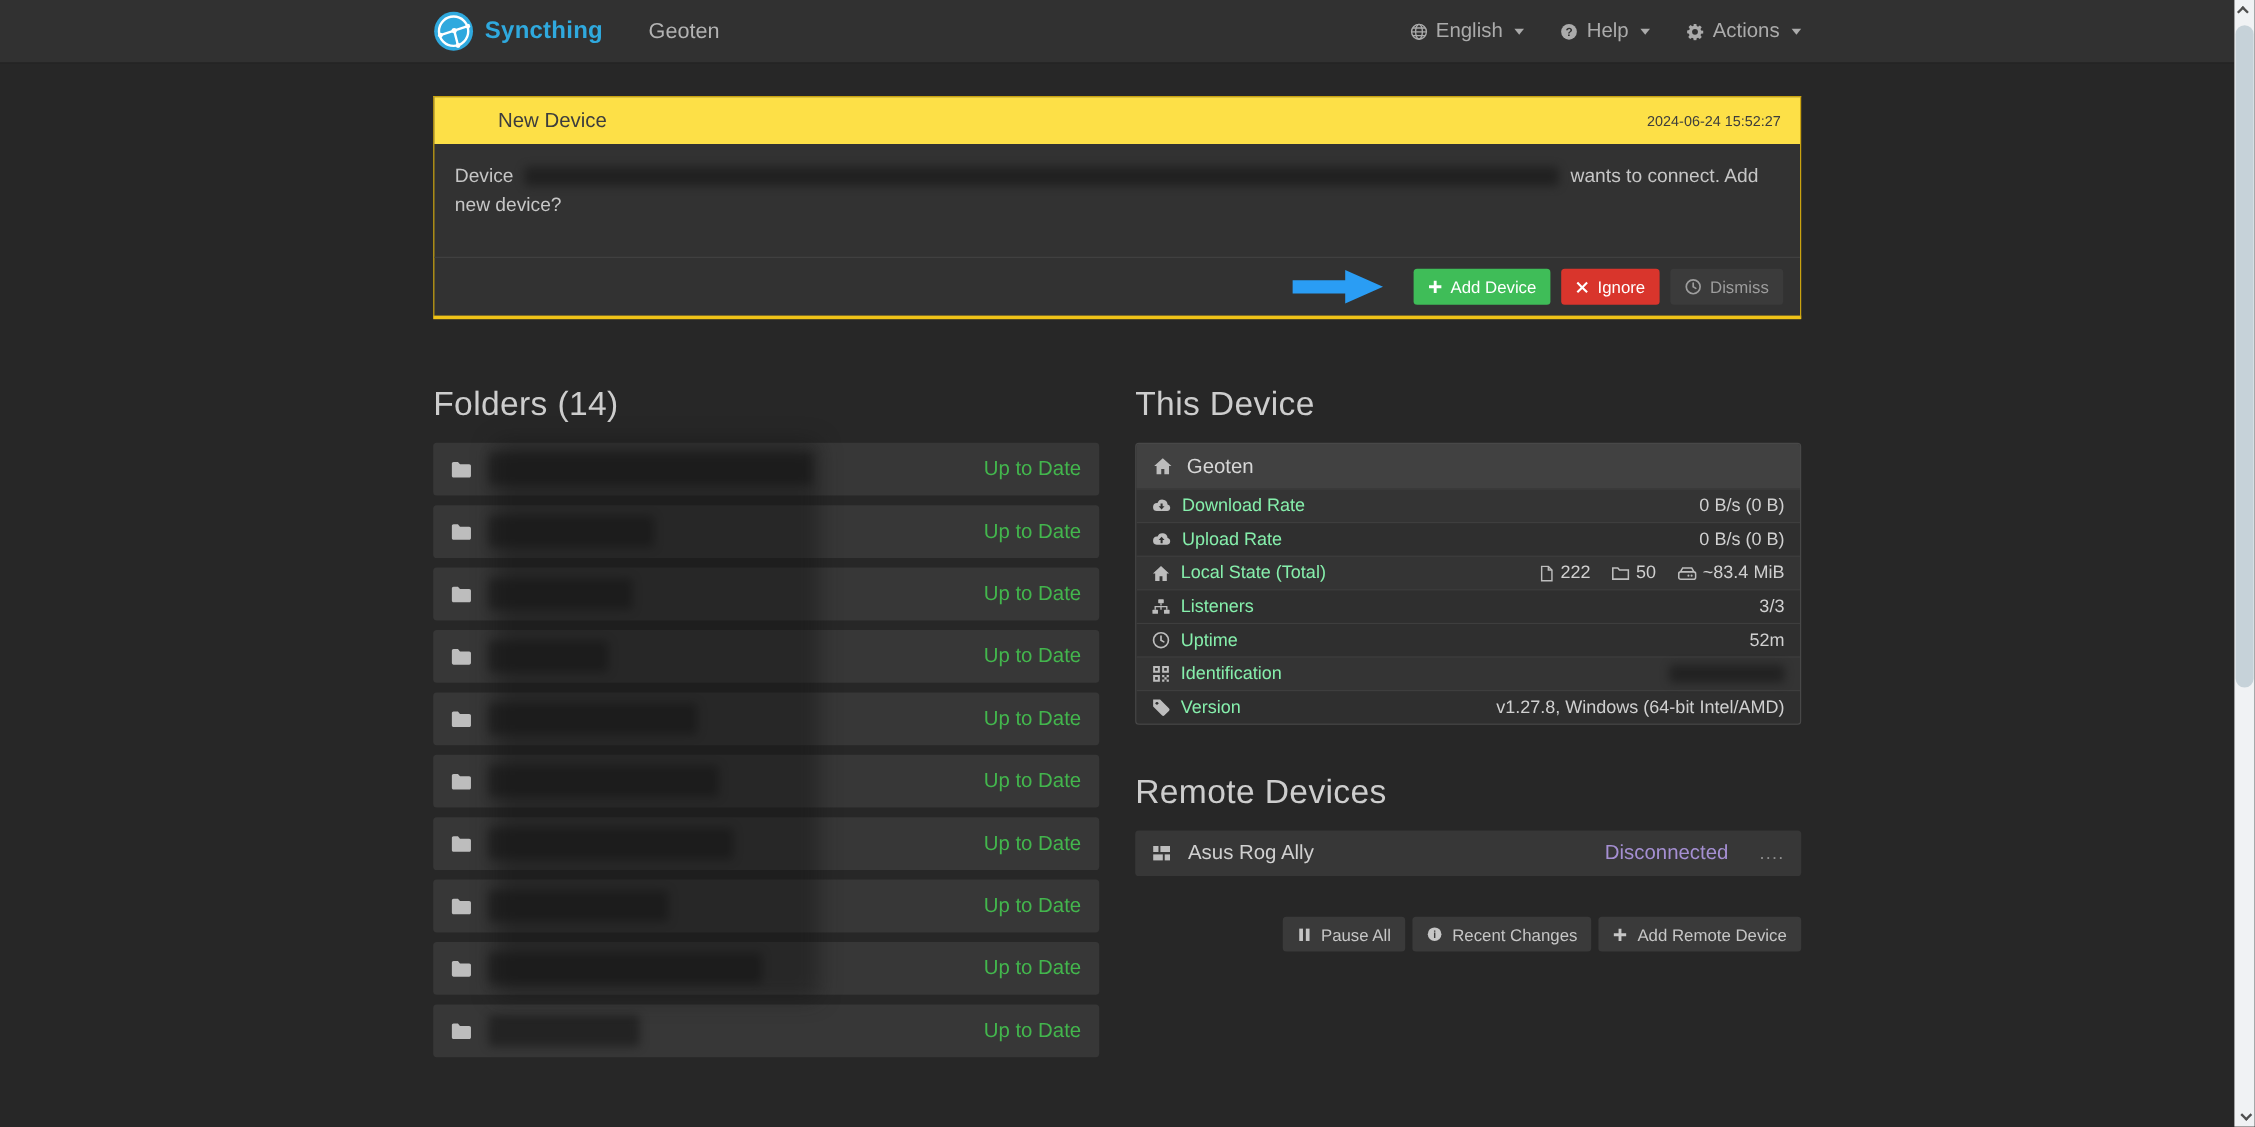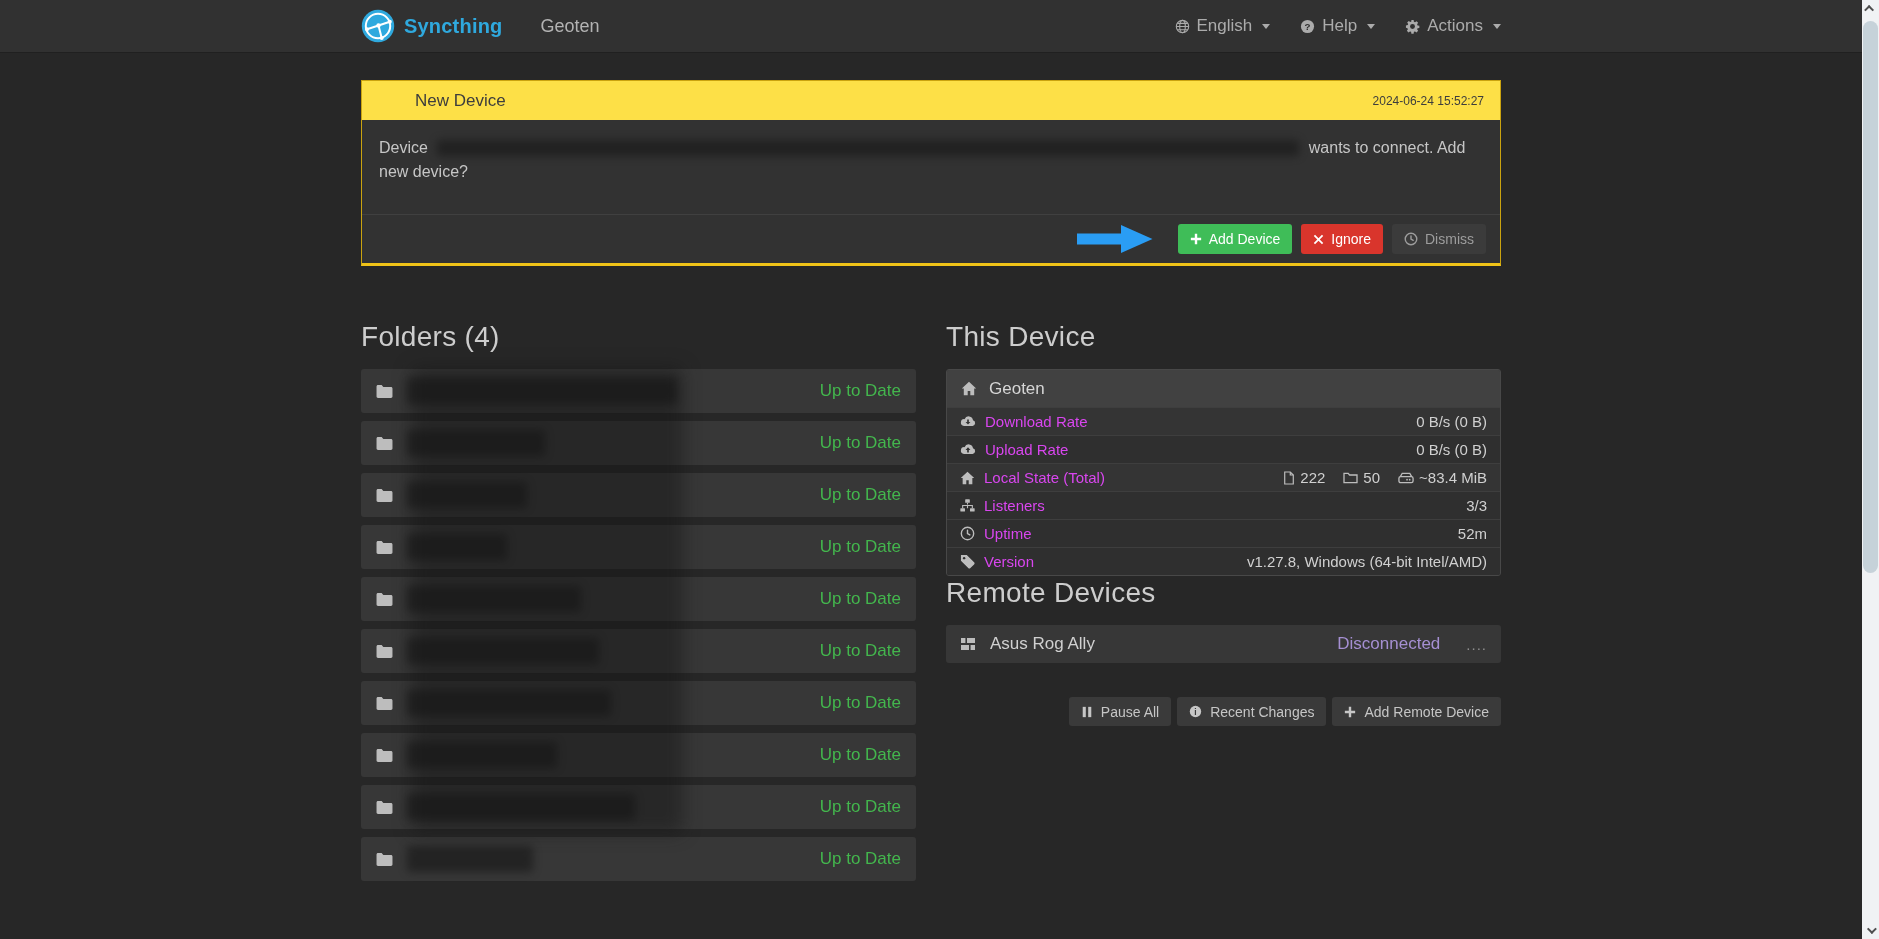--- a/index.html
+++ b/index.html
@@ -60,27 +60,27 @@
   .purple { color:#a58fd2; }
   .blue   { color:#53a4d9; }
   .folder-blur-overlay { position:absolute; left:50px; top:-2px; width:272px; height:466px; background:rgba(20,20,20,.45); filter:blur(9px); border-radius:8px; pointer-events:none; }
 
   
   .dev-panel { border:1px solid #484848; border-radius:3px; overflow:hidden; background:#333; }
   .dev-head { height:37px; background:#414141; display:flex; align-items:center; gap:12px; padding:0 14px; font-size:17px; color:#d6d6d6; }
   .drow { height:28px; display:flex; align-items:center; padding:0 13px; gap:9px; border-top:1px solid #3e3e3e; font-size:15px; }
   .drow.odd  { background:#343434; }
   .drow.even { background:#2f2f2f; }
-  .dlabel { color:#d946ef; }
+  .dlabel { color:#86efac; }
   .dvalue { margin-left:auto; color:#d0d0d0; display:flex; align-items:center; gap:5px; }
   .segitem { display:inline-flex; align-items:center; gap:5px; margin-left:13px; }
   .redact-small { width:96px; height:15px; }
 
   
-  .remote-h { }
+  .remote-h { margin-top:39px; }
   .rdev-row { height:38px; background:#373737; border-radius:3px; display:flex; align-items:center; padding:0 14px; gap:14px; cursor:pointer; }
   .rname { flex:1; font-size:17px; color:#d0d0d0; }
   .rstatus { font-size:17px; }
   .rdots { color:#8f8f8f; font-size:15px; letter-spacing:1px; margin-left:12px; }
 
   
   .dev-actions { display:flex; justify-content:flex-end; gap:6px; margin-top:34px; }
   .btn2 { height:29px; padding:0 12px; background:#3a3a3a; color:#c6c6c6; border:none; border-radius:3px; font-size:14px; font-family:inherit; display:inline-flex; align-items:center; gap:8px; cursor:pointer; }
 
   
@@ -199,21 +199,21 @@
               </svg>
           </span>
           <span>Dismiss</span>
         </button>
       </div>
     </div>
 
     <div class="columns">
 
       <div class="col">
-        <div class="section-h">Folders (4)</div>
+        <div class="section-h">Folders (14)</div>
         <div class="folder-list">
 
           <div class="frow">
             <span class="icon dim">
                 <svg width="17" height="15" viewBox="0 0 16 14" fill="currentColor">
                   <path d="M.5 2.2C.5 1.4 1.1.8 1.9.8h3.4l1.6 1.9h7.2c.8 0 1.4.6 1.4 1.4v7.5c0 .8-.6 1.4-1.4 1.4H1.9c-.8 0-1.4-.6-1.4-1.4z"></path>
                 </svg>
               </span>
             <span class="fname">
                 <span class="redact" style="width:270px"></span>
@@ -426,20 +426,31 @@
             <span class="icon dim">
                 <svg width="15" height="15" viewBox="0 0 16 16">
                   <circle cx="8" cy="8" r="6.6" fill="none" stroke="currentColor" stroke-width="1.5"></circle>
                   <path d="M8 4.4V8l2.5 1.5" fill="none" stroke="currentColor" stroke-width="1.5" stroke-linecap="round"></path>
                 </svg>
               </span>
             <span class="dlabel">Uptime</span>
             <span class="dvalue">52m</span>
           </div>
 
+          <div class="drow odd">
+            <span class="icon dim">
+                <svg width="15" height="15" viewBox="0 0 16 16" fill="currentColor">
+                  <path d="M1 1h6v6H1zm1.8 1.8v2.4h2.4V2.8zM9 1h6v6H9zm1.8 1.8v2.4h2.4V2.8zM1 9h6v6H1zm1.8 1.8v2.4h2.4v-2.4zM9 9h2v2H9zm4 0h2v2h-2zm-2 2h2v2h-2zm-2 2h2v2H9zm4 0h2v2h-2z"></path>
+                </svg>
+              </span>
+            <span class="dlabel">Identification</span>
+            <span class="dvalue">
+                <span class="redact redact-small"></span>
+              </span>
+          </div>
 
           <div class="drow even">
             <span class="icon dim">
                 <svg width="15" height="15" viewBox="0 0 16 16" fill="currentColor">
                   <path d="M1 1h6.2L15 8.8a1.6 1.6 0 0 1 0 2.3l-3.9 3.9a1.6 1.6 0 0 1-2.3 0L1 7.2z"></path>
                   <circle cx="4.4" cy="4.4" r="1.3" fill="#2f2f2f"></circle>
                 </svg>
               </span>
             <span class="dlabel">Version</span>
             <span class="dvalue">v1.27.8, Windows (64-bit Intel/AMD)</span>

